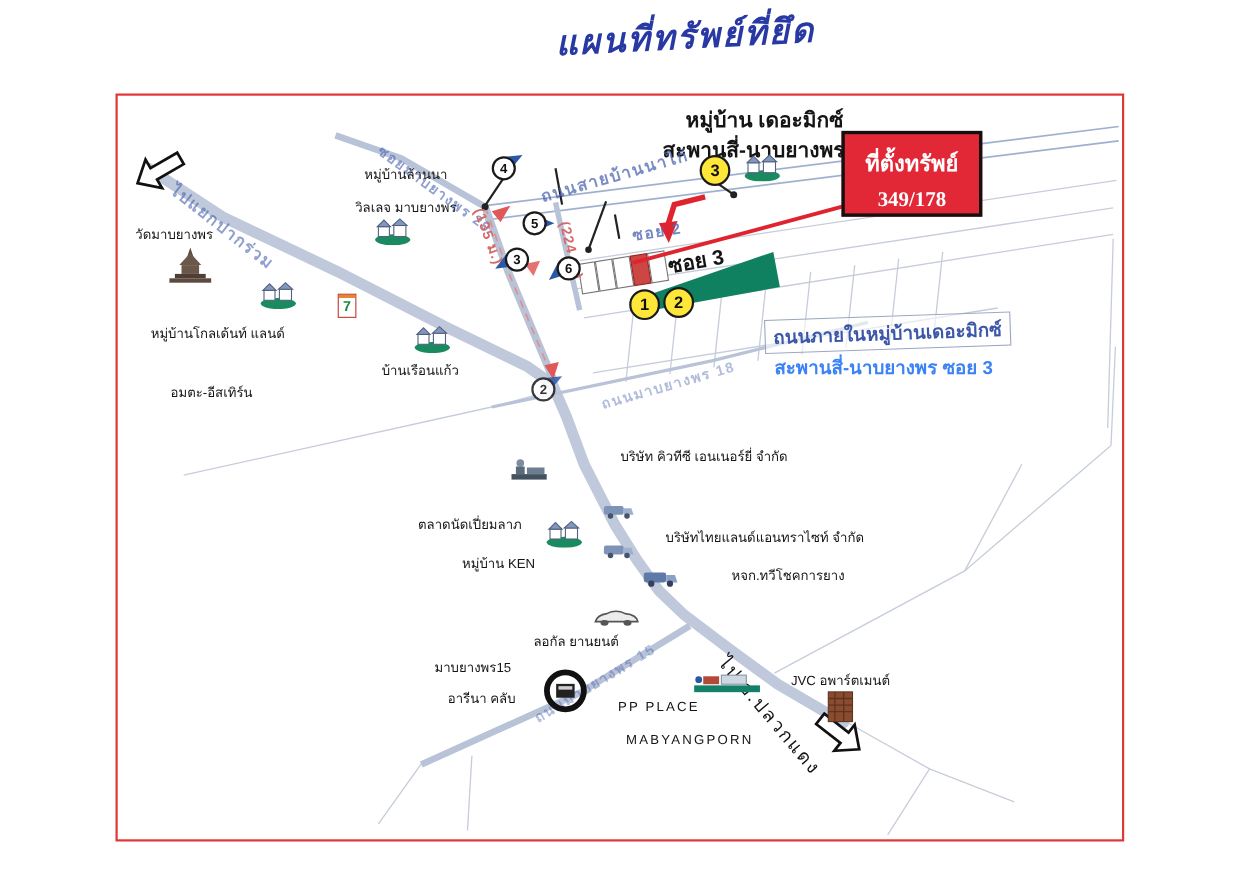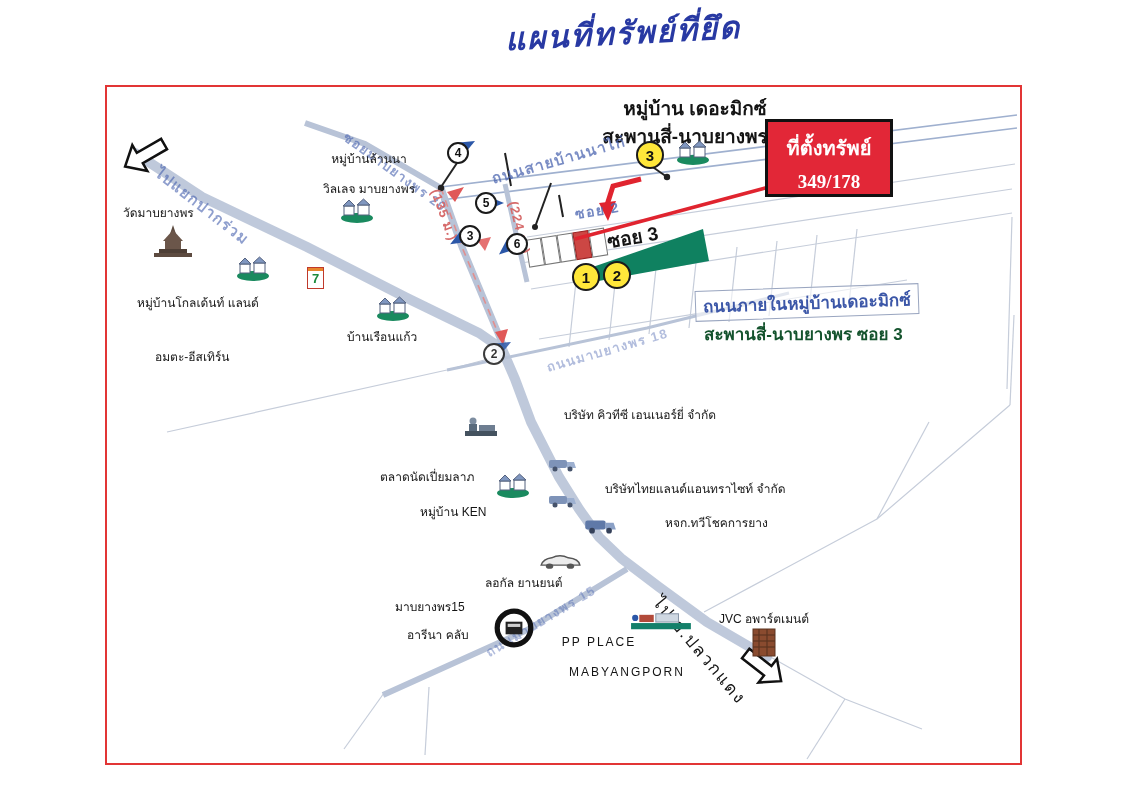--- a/index.html
+++ b/index.html
@@ -21,21 +21,21 @@
   .ycircle{position:absolute;width:28px;height:28px;border-radius:50%;background:#ffe73a;border:2px solid #1a1a1a;
     box-sizing:border-box;display:flex;align-items:center;justify-content:center;font-size:15px;font-weight:bold;color:#111;z-index:6;}
   .fmark{position:absolute;width:22px;height:22px;z-index:6;}
   .fmark .pennant{position:absolute;left:12px;top:-4px;width:0;height:0;border-top:7px solid transparent;
     border-bottom:7px solid transparent;border-left:17px solid #2b57a8;transform:rotate(-28deg);}
   .fmark .fcircle{position:absolute;left:0;top:0;width:22px;height:22px;border-radius:50%;background:#fff;
     border:2px solid #1a1a1a;box-sizing:border-box;display:flex;align-items:center;justify-content:center;
     font-size:12px;font-weight:bold;color:#111;}
   .inroad1{position:absolute;left:588px;top:200px;border:1.5px solid #9aa6c0;padding:1px 7px;
     transform:rotate(-2deg);font-size:17px;font-weight:bold;color:#3c57a8;white-space:nowrap;background:rgba(255,255,255,.6);}
-  .inroad2{position:absolute;left:597px;top:233px;font-size:17px;font-weight:bold;color:#14532d;white-space:nowrap;}
+  .inroad2{position:absolute;left:597px;top:233px;font-size:17px;font-weight:bold;color:#3b82f6;white-space:nowrap;}
   .icon{position:absolute;}
   .seven-icon{position:absolute;width:17px;height:22px;background:#fff;border:1.5px solid #c0392b;box-sizing:border-box;
     display:flex;align-items:center;justify-content:center;font-size:13px;font-weight:bold;color:#1b8a3c;
     box-shadow:inset 0 3px 0 #e8862c;}
   svg{display:block;}
 </style>
 </head>
 <body>
 
 <div class="page">

